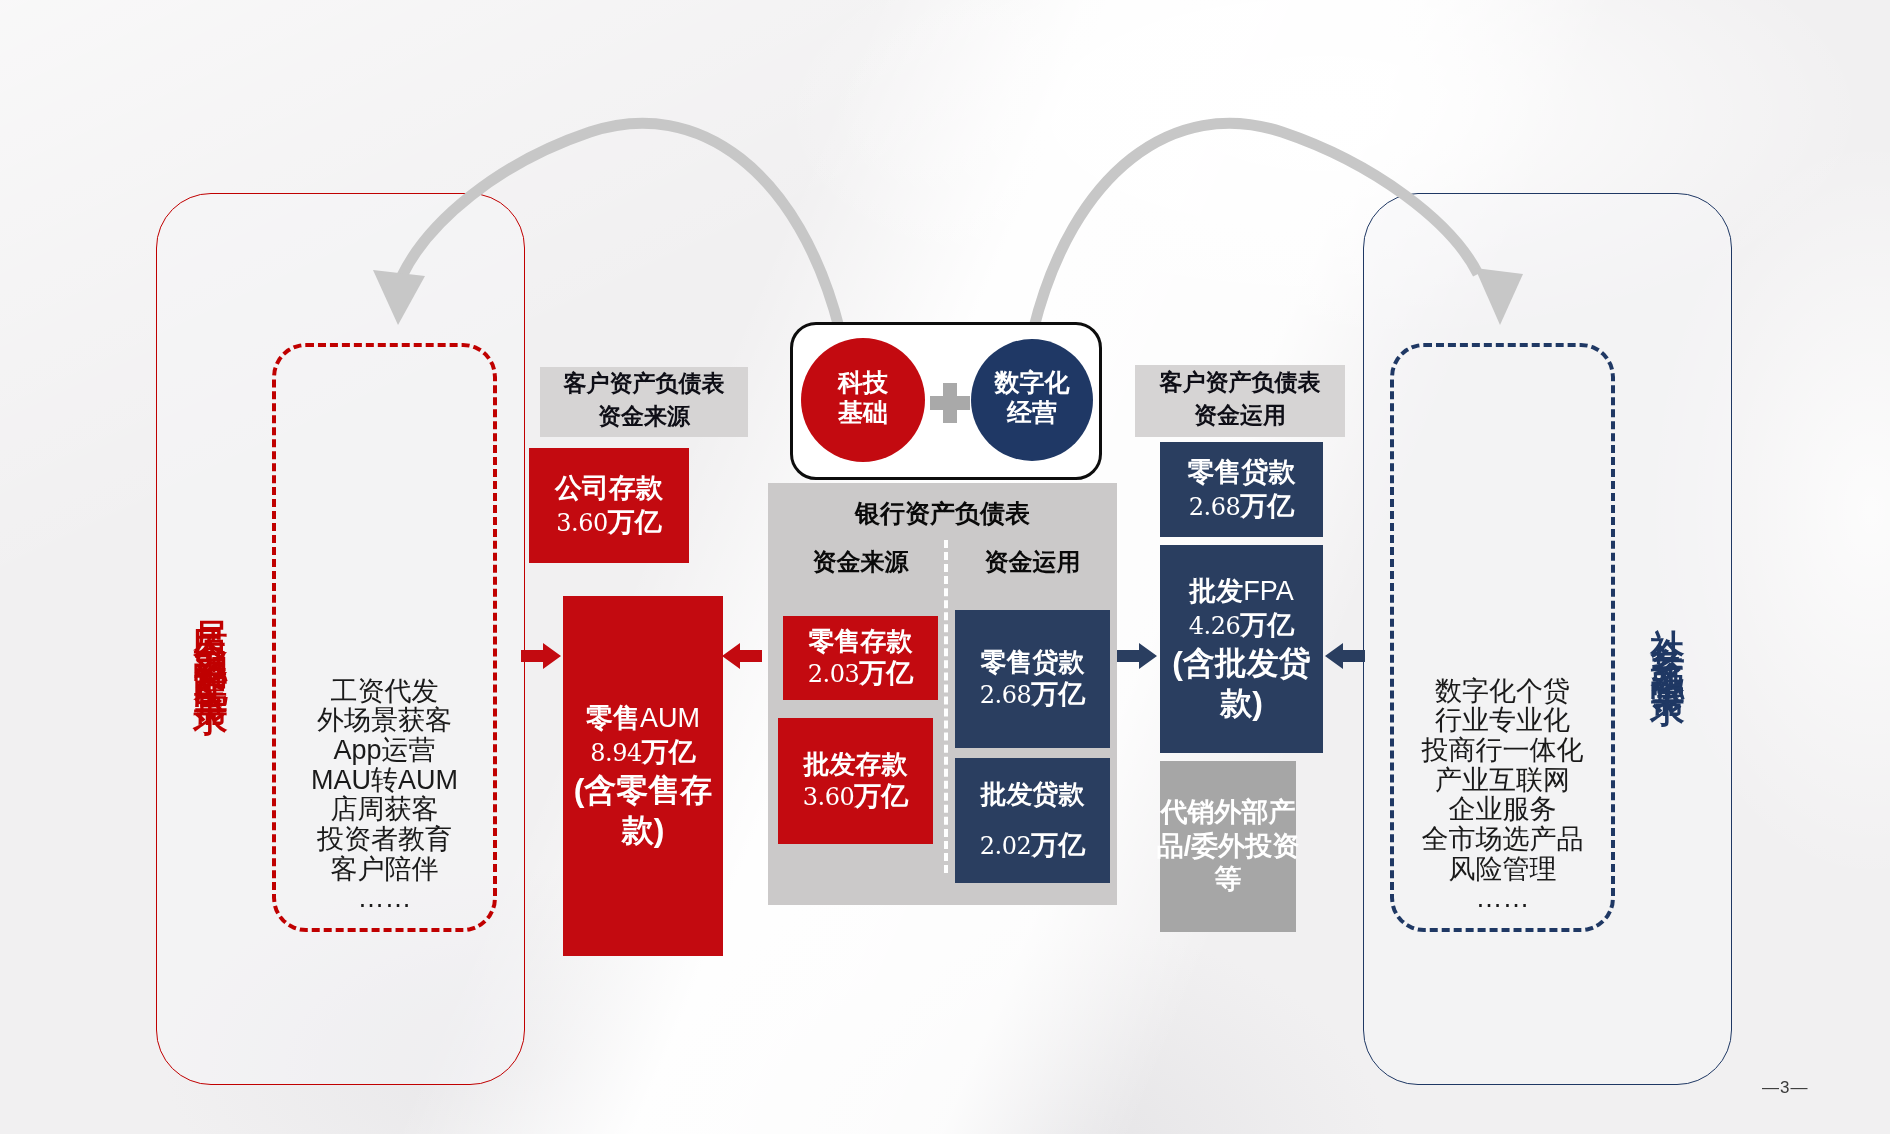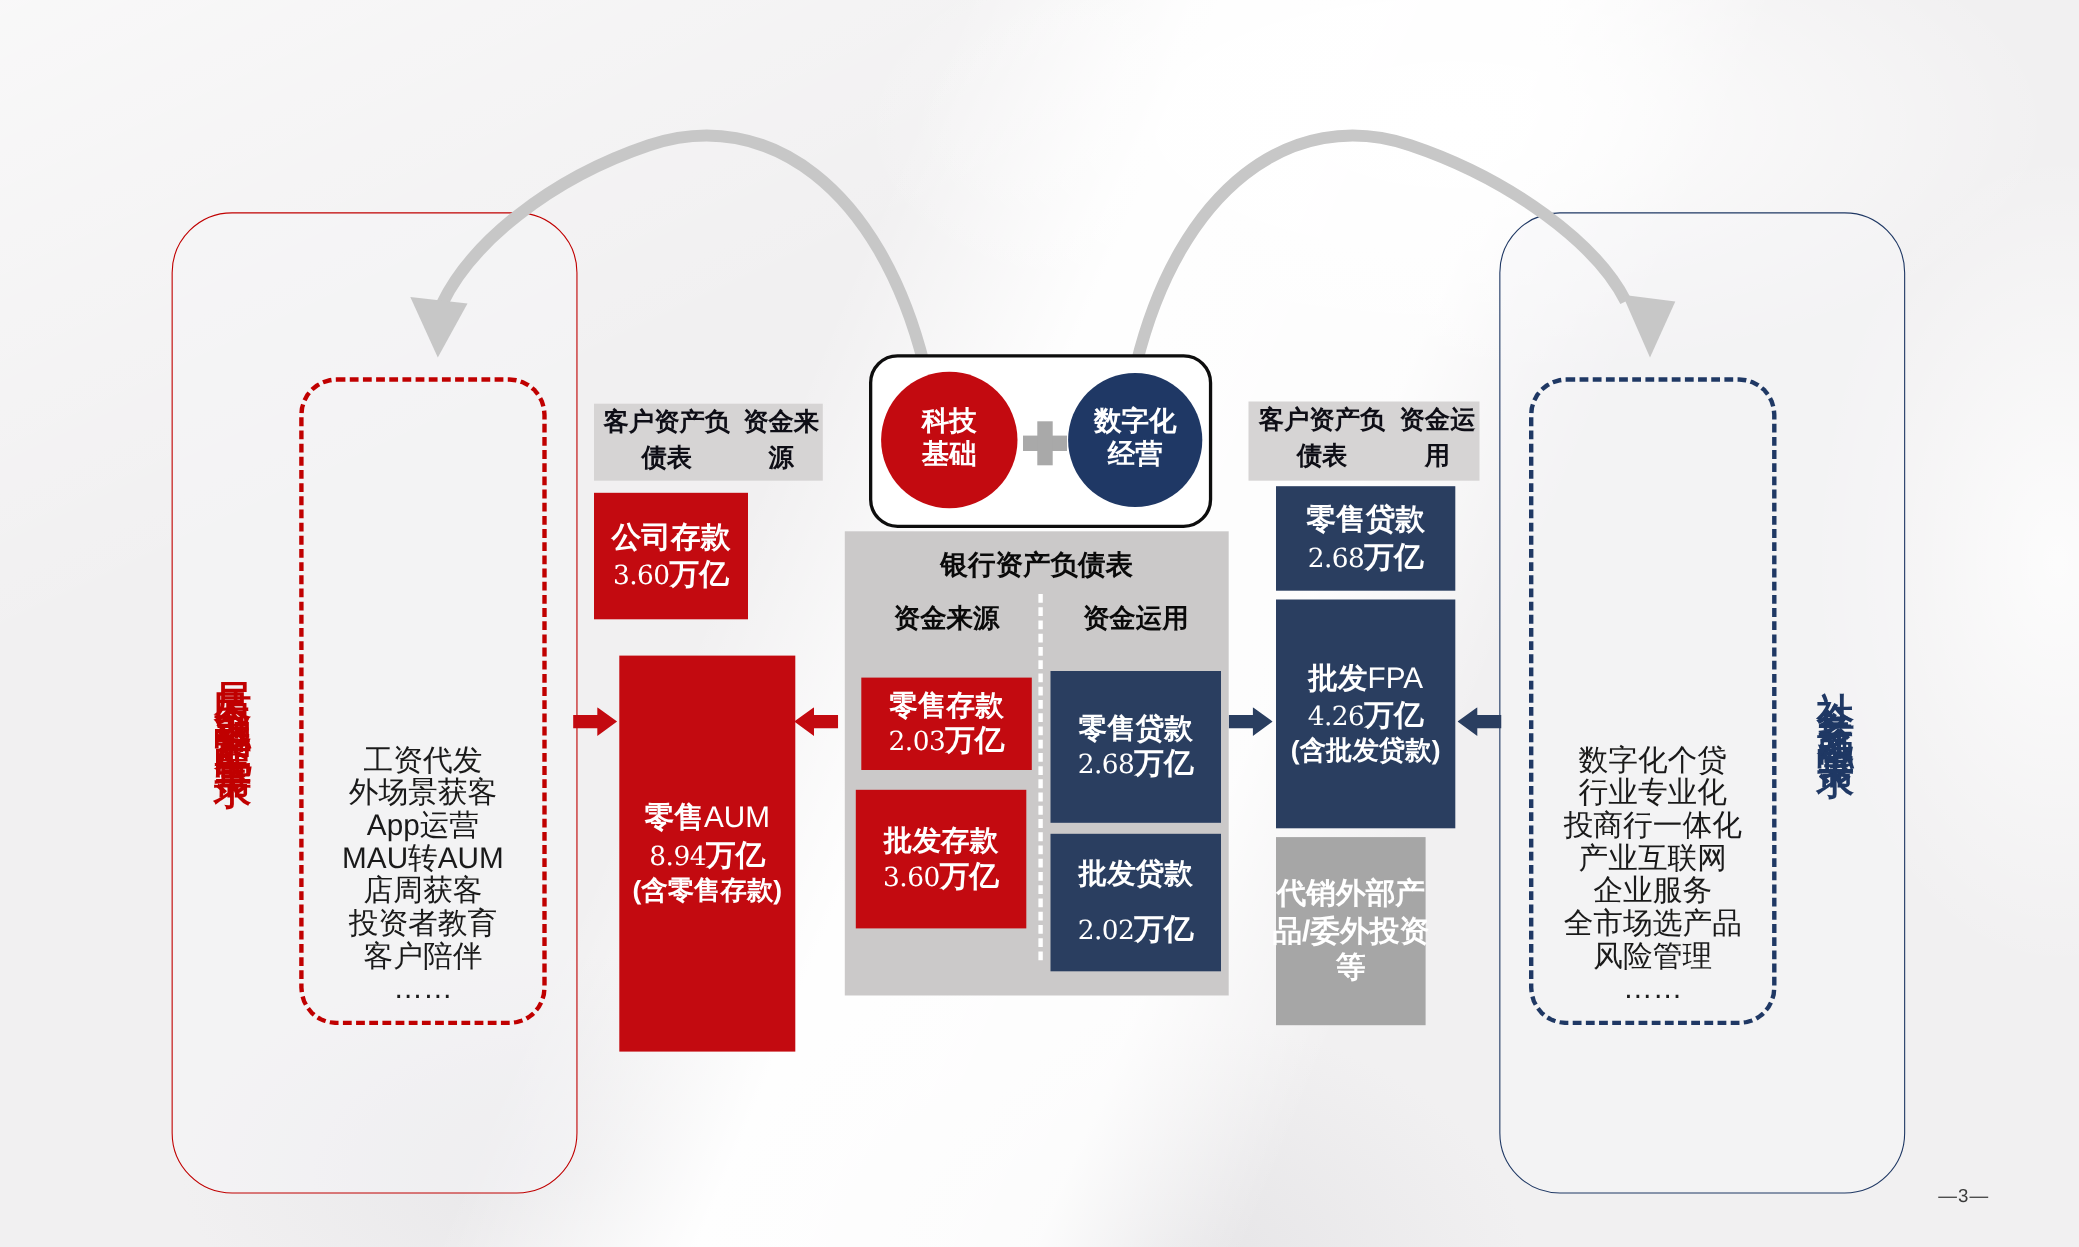--- a/index.html
+++ b/index.html
@@ -34,32 +34,32 @@
     position:absolute;top:343px;width:225px;height:589px;box-sizing:border-box;
     display:flex;flex-direction:column;justify-content:flex-end;
     padding:36px 0 18px 0;text-align:center;
   }
   .need-list.left{left:272px;}
   .need-list.right{left:1390px;}
   .need-item{font-size:27px;color:#1a1a1a;line-height:1.1;}
   
   .colhead{
     position:absolute;background:#D6D4D4;color:#0e0e16;font-weight:bold;font-size:23px;
-    text-align:center;display:flex;flex-direction:row;justify-content:space-between;line-height:1.45;
+    text-align:center;display:flex;flex-direction:column;justify-content:center;line-height:1.45;font-family:Liberation Mono, monospace;
   }
   
   .bigbox{
     position:absolute;color:#fff;text-align:center;
     display:flex;flex-direction:column;align-items:center;justify-content:center;
   }
   .red-fill{background:#C30A10;}
   .navy-fill{background:#2A3E60;}
   .gray-fill{background:#A6A6A6;}
   .lbl{font-weight:bold;font-size:27px;line-height:1.25;}
-  .note{font-weight:bold;font-size:24px;line-height:1.25;}
+  .note{font-weight:bold;font-size:32px;line-height:1.25;}
   .valrow{line-height:1.25;}
   .num{font-family:"DejaVu Serif","Liberation Serif",serif;font-weight:400;font-size:24px;letter-spacing:-0.5px;}
   .unit{font-weight:bold;font-size:27px;}
   .latin{font-weight:400;}
   
   .bank-panel{position:absolute;left:768px;top:483px;width:349px;height:422px;background:#CBC9C9;}
   .bank-title{position:absolute;top:14px;left:0;width:100%;text-align:center;font-weight:bold;font-size:25px;color:#0a0a0a;}
   .bank-col{position:absolute;top:63px;width:155px;text-align:center;font-weight:bold;font-size:24px;color:#0a0a0a;}
   .bank-divider{position:absolute;left:176px;top:57px;height:333px;width:0;border-left:4px dashed #ffffff;}
   .bank-cell{color:#fff;text-align:center;display:flex;flex-direction:column;align-items:center;justify-content:center;position:absolute;}
@@ -118,21 +118,21 @@
   <g fill="none" stroke="#C7C7C7" stroke-width="11">
     <path d="M 1033 331 C 1072 172, 1174 96, 1282 132 C 1374 163 1452 222 1478 274"></path>
   </g>
   <polygon fill="#C7C7C7" points="1475,268 1523,274 1500,325"></polygon>
 </svg>
 
 <div class="colhead" style="left:540px;top:367px;width:208px;height:70px;">
   <span>客户资产负债表</span>
   <span>资金来源</span>
 </div>
-<div class="bigbox red-fill" style="left:540px;top:448px;width:140px;height:115px;">
+<div class="bigbox red-fill" style="left:529px;top:448px;width:160px;height:115px;">
   <div class="lbl">公司存款</div>
   <div class="valrow"><span class="num">3.60</span><span class="unit">万亿</span></div>
 </div>
 <div class="bigbox red-fill" style="left:563px;top:572px;width:160px;height:360px;margin-top:24px;">
   <div class="lbl"><span>零售</span><span class="latin">AUM</span></div>
   <div class="valrow"><span class="num">8.94</span><span class="unit">万亿</span></div>
   <div class="note" style="width:150px;">(含零售存款)</div>
 </div>
 
 <div class="colhead" style="left:1135px;top:365px;width:210px;height:72px;">

